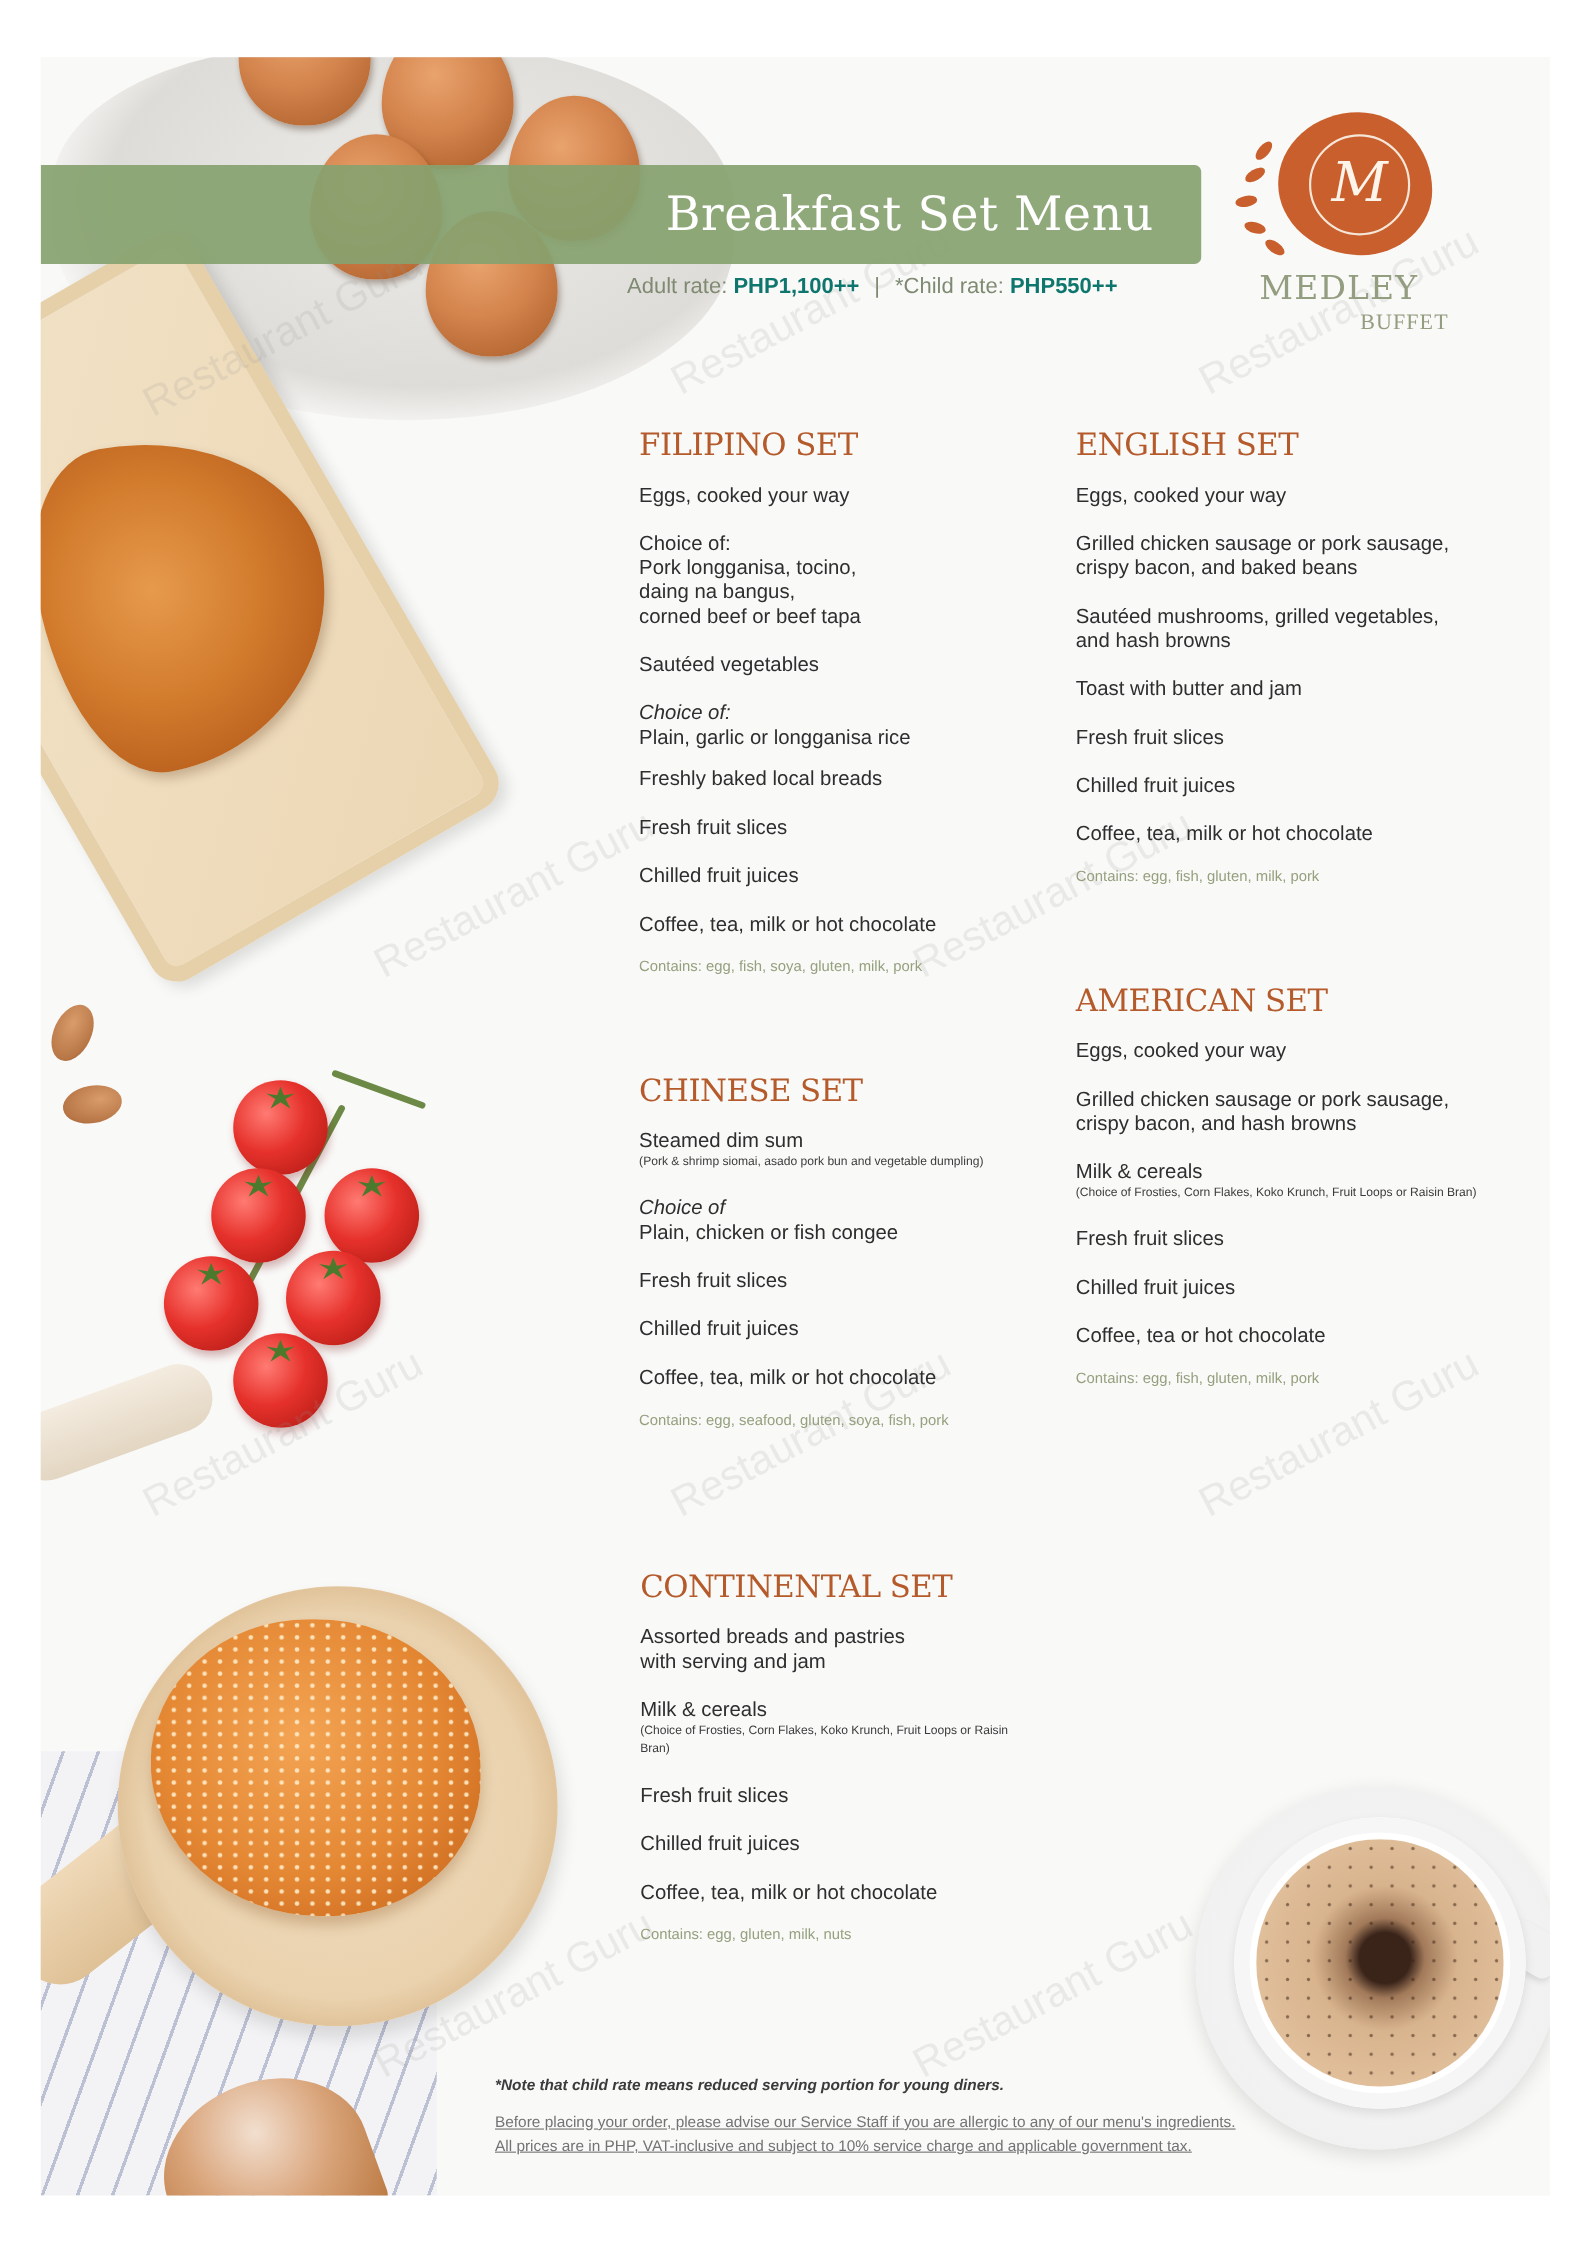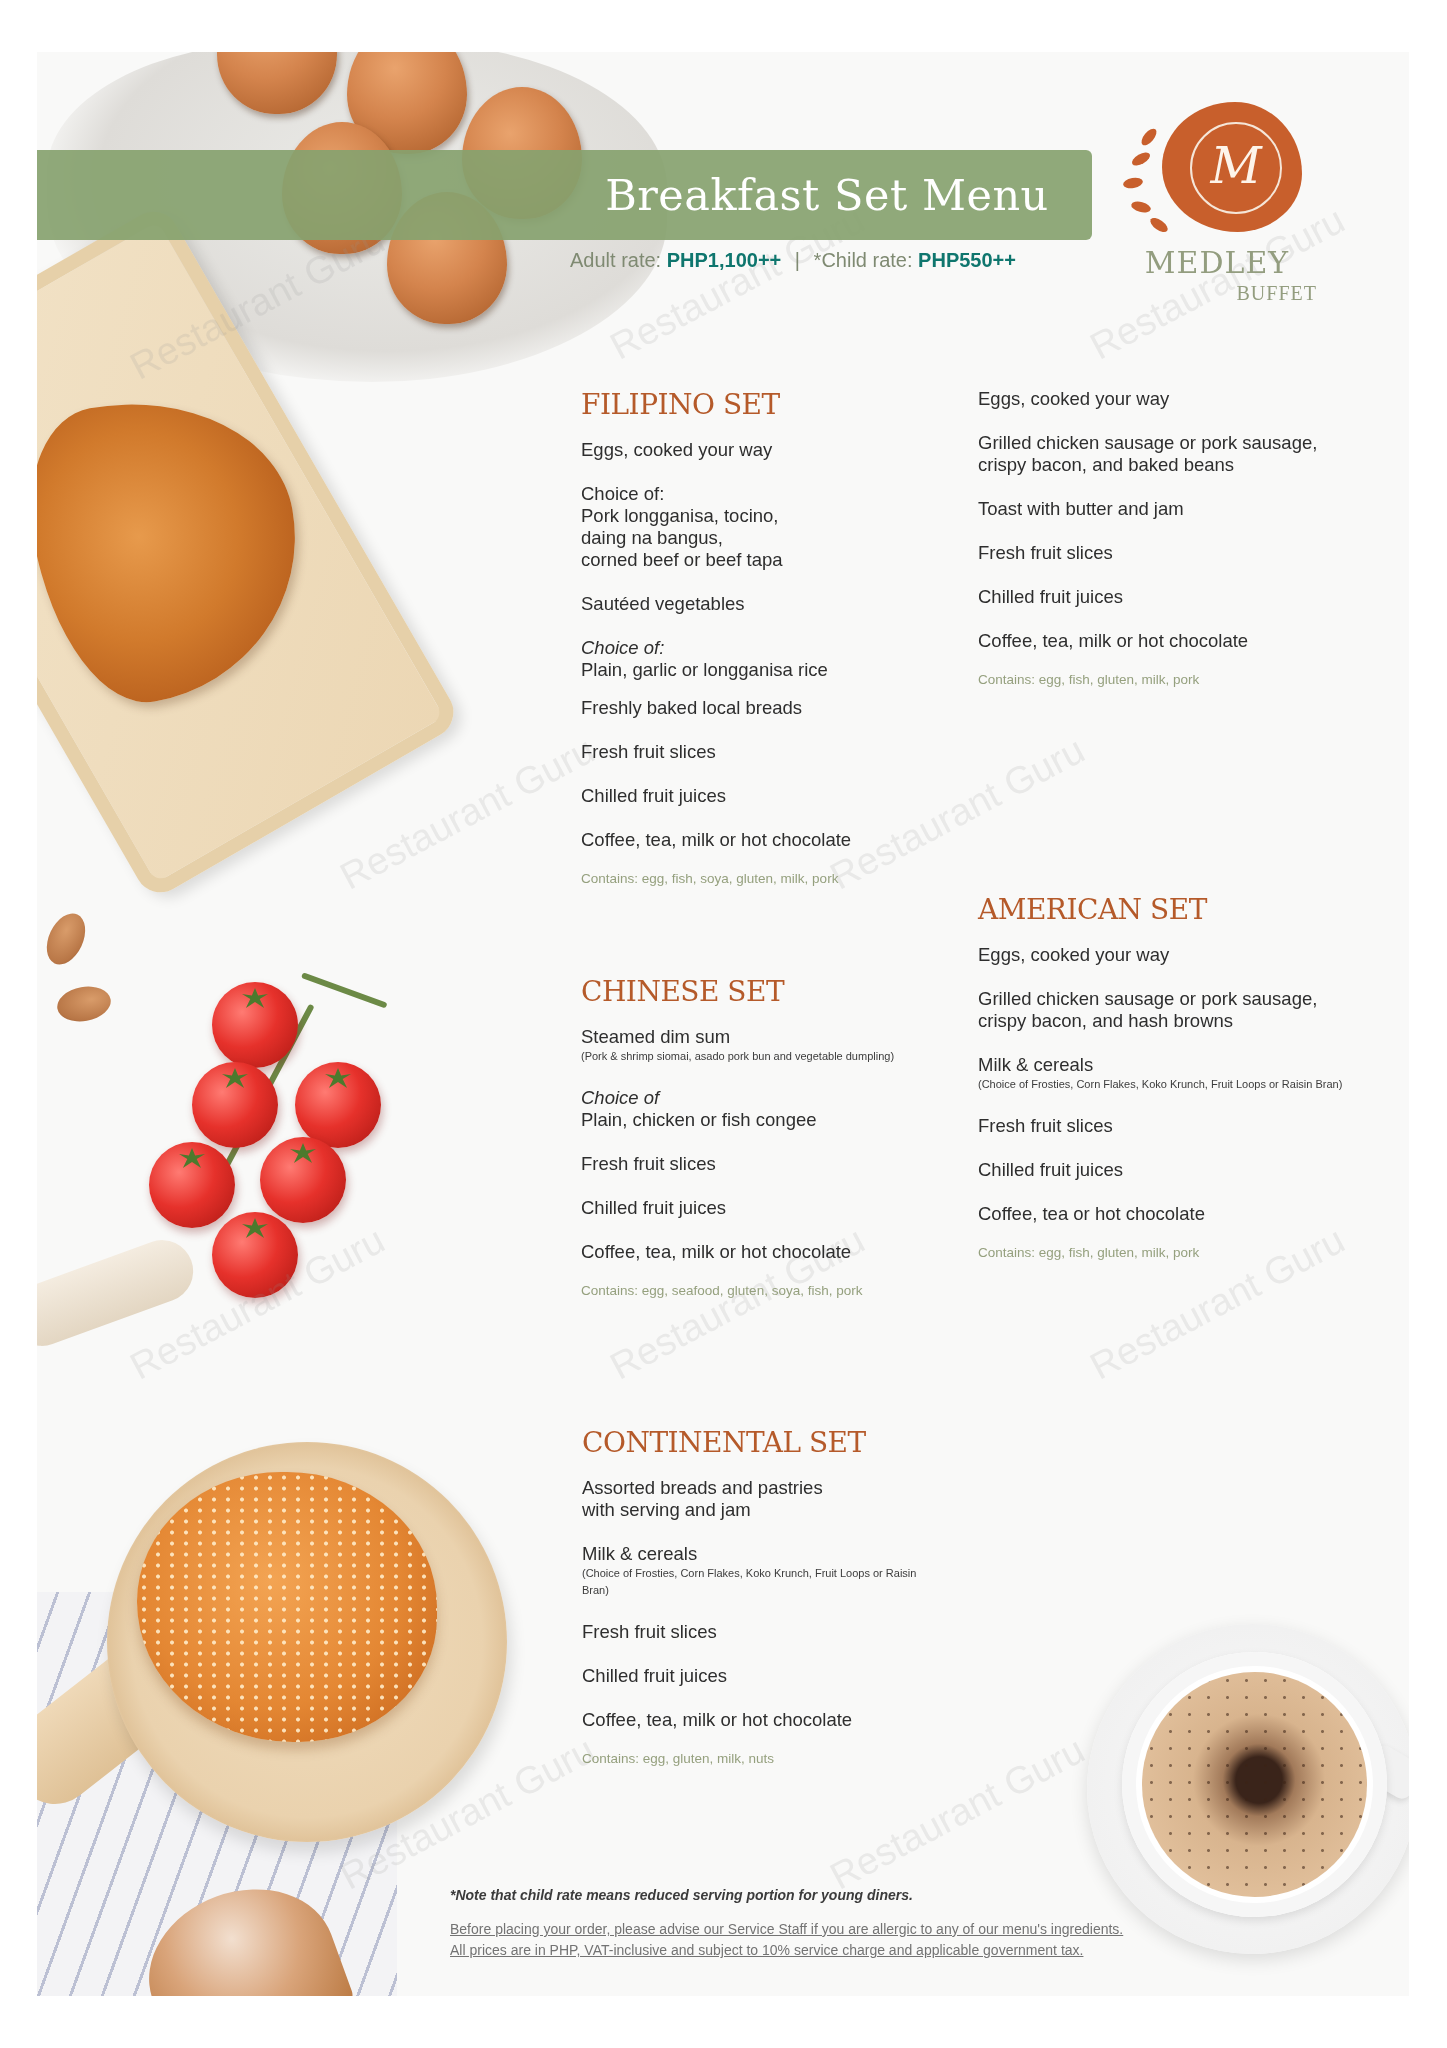--- a/index.html
+++ b/index.html
@@ -285,26 +285,31 @@
     <div class="item">
         <span class="lead">Chilled fruit juices</span>
       </div>
     <div class="item">
         <span class="lead">Coffee, tea, milk or hot chocolate</span>
       </div>
     <div class="contains">Contains: egg, fish, soya, gluten, milk, pork</div>
   </div>
 
   <div class="section" style="left:941px;top:336px;width:400px;">
+    <div class="sec-title">ENGLISH SET</div>
     <div class="item">
         <span class="lead">Eggs, cooked your way</span>
       </div>
     <div class="item">
       <span class="lead">Grilled chicken sausage or pork sausage,</span>
       <span class="lead">crispy bacon, and baked beans</span>
+    </div>
+    <div class="item">
+      <span class="lead">Sautéed mushrooms, grilled vegetables,</span>
+      <span class="lead">and hash browns</span>
     </div>
     <div class="item">
         <span class="lead">Toast with butter and jam</span>
       </div>
     <div class="item">
         <span class="lead">Fresh fruit slices</span>
       </div>
     <div class="item">
         <span class="lead">Chilled fruit juices</span>
       </div>

